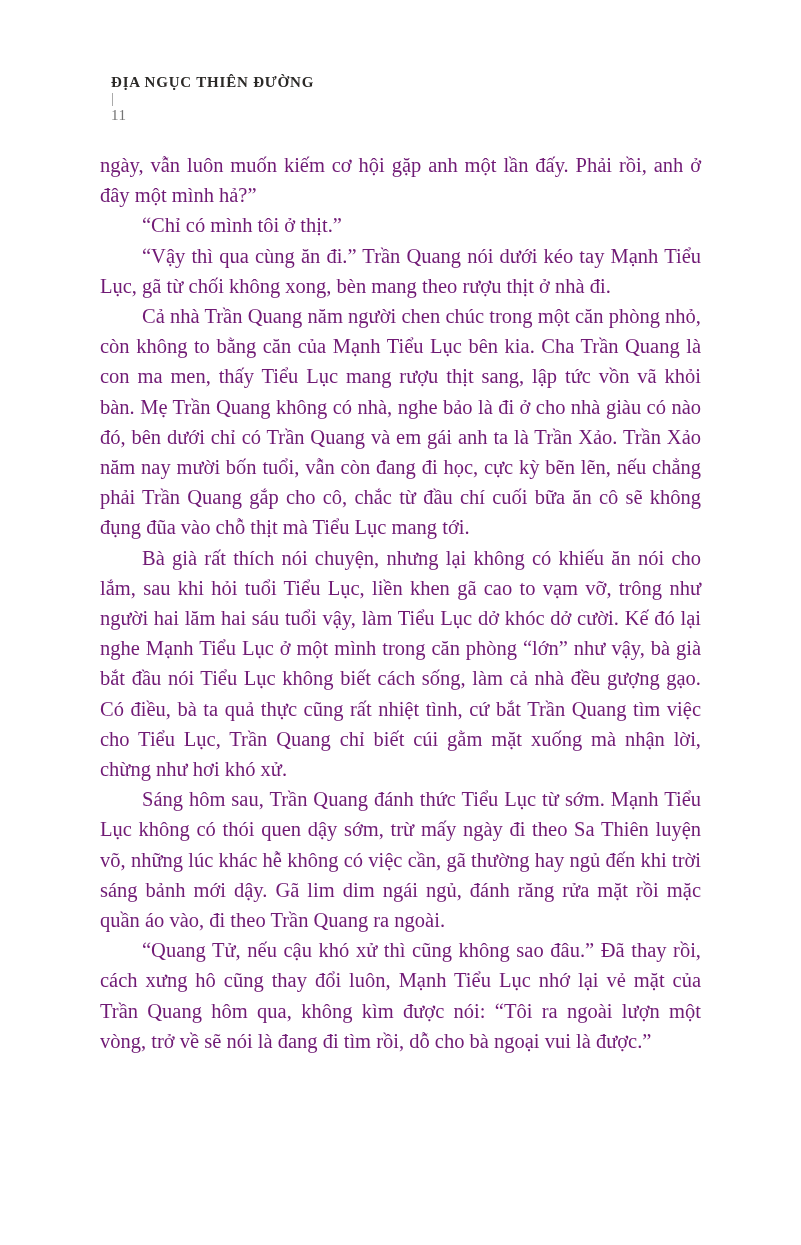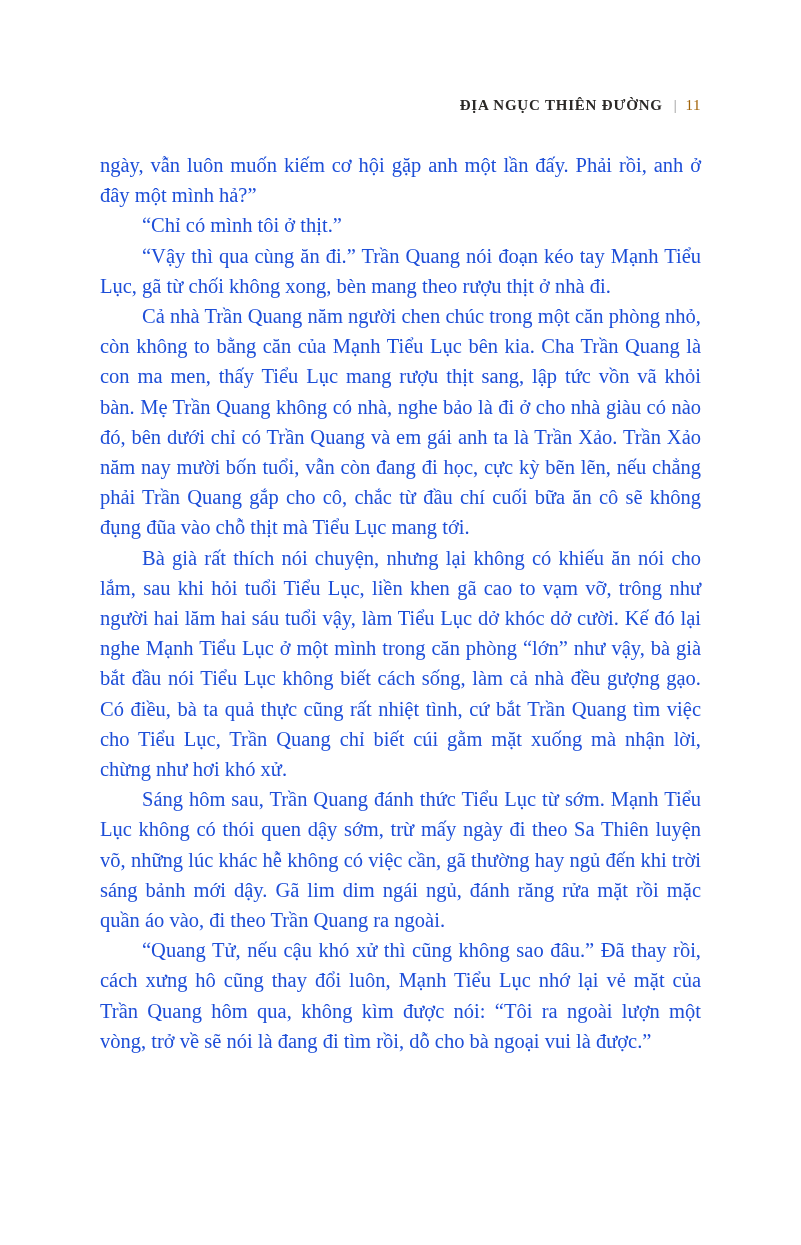--- a/index.html
+++ b/index.html
@@ -18,46 +18,47 @@
   .page {
     position: absolute;
     left: 100px;
     top: 0;
     width: 601px;
   }
   .running-head {
     display: flex;
     justify-content: flex-end;
     align-items: baseline;
-    padding-top: 97px;
+    padding-top: 74px;
     font-family: "Liberation Serif", serif;
+    flex-direction: column;
   }
   .running-title {
     font-weight: bold;
     font-size: 15px;
     letter-spacing: 0.8px;
     color: #2b2927;
   }
   .head-sep {
     font-size: 14px;
     color: #8a8a8a;
     margin: 0 9px 0 11px;
     font-weight: normal;
   }
   .page-num {
     font-size: 15px;
-    color: #a16207;
+    color: #737373;
     letter-spacing: 0.5px;
   }
   .body-text {
-    margin-top: 36px;
+    margin-top: 26px;
     font-size: 20.5px;
     line-height: 30.2px;
     text-align: justify;
-    color: #1d4ed8;
+    color: #701a75;
   }
   .body-text p {
     margin: 0;
     padding: 0;
   }
   .body-text p.indent {
     text-indent: 42px;
   }
 </style>
 </head>
@@ -67,20 +68,20 @@
 
   <div class="running-head">
     <span class="running-title">ĐỊA NGỤC THIÊN ĐƯỜNG</span>
     <span class="head-sep">|</span>
     <span class="page-num">11</span>
   </div>
 
   <div class="body-text">
     <p>ngày, vẫn luôn muốn kiếm cơ hội gặp anh một lần đấy. Phải rồi, anh ở đây một mình hả?”</p>
     <p class="indent">“Chỉ có mình tôi ở thịt.”</p>
-    <p class="indent">“Vậy thì qua cùng ăn đi.” Trần Quang nói đoạn kéo tay Mạnh Tiểu Lục, gã từ chối không xong, bèn mang theo rượu thịt ở nhà đi.</p>
+    <p class="indent">“Vậy thì qua cùng ăn đi.” Trần Quang nói dưới kéo tay Mạnh Tiểu Lục, gã từ chối không xong, bèn mang theo rượu thịt ở nhà đi.</p>
     <p class="indent">Cả nhà Trần Quang năm người chen chúc trong một căn phòng nhỏ, còn không to bằng căn của Mạnh Tiểu Lục bên kia. Cha Trần Quang là con ma men, thấy Tiểu Lục mang rượu thịt sang, lập tức vồn vã khỏi bàn. Mẹ Trần Quang không có nhà, nghe bảo là đi ở cho nhà giàu có nào đó, bên dưới chỉ có Trần Quang và em gái anh ta là Trần Xảo. Trần Xảo năm nay mười bốn tuổi, vẫn còn đang đi học, cực kỳ bẽn lẽn, nếu chẳng phải Trần Quang gắp cho cô, chắc từ đầu chí cuối bữa ăn cô sẽ không đụng đũa vào chỗ thịt mà Tiểu Lục mang tới.</p>
     <p class="indent">Bà già rất thích nói chuyện, nhưng lại không có khiếu ăn nói cho lắm, sau khi hỏi tuổi Tiểu Lục, liền khen gã cao to vạm vỡ, trông như người hai lăm hai sáu tuổi vậy, làm Tiểu Lục dở khóc dở cười. Kế đó lại nghe Mạnh Tiểu Lục ở một mình trong căn phòng “lớn” như vậy, bà già bắt đầu nói Tiểu Lục không biết cách sống, làm cả nhà đều gượng gạo. Có điều, bà ta quả thực cũng rất nhiệt tình, cứ bắt Trần Quang tìm việc cho Tiểu Lục, Trần Quang chỉ biết cúi gằm mặt xuống mà nhận lời, chừng như hơi khó xử.</p>
     <p class="indent">Sáng hôm sau, Trần Quang đánh thức Tiểu Lục từ sớm. Mạnh Tiểu Lục không có thói quen dậy sớm, trừ mấy ngày đi theo Sa Thiên luyện võ, những lúc khác hễ không có việc cần, gã thường hay ngủ đến khi trời sáng bảnh mới dậy. Gã lim dim ngái ngủ, đánh răng rửa mặt rồi mặc quần áo vào, đi theo Trần Quang ra ngoài.</p>
     <p class="indent">“Quang Tử, nếu cậu khó xử thì cũng không sao đâu.” Đã thay rồi, cách xưng hô cũng thay đổi luôn, Mạnh Tiểu Lục nhớ lại vẻ mặt của Trần Quang hôm qua, không kìm được nói: “Tôi ra ngoài lượn một vòng, trở về sẽ nói là đang đi tìm rồi, dỗ cho bà ngoại vui là được.”</p>
   </div>
 
 </div>
 
 </body></html>

